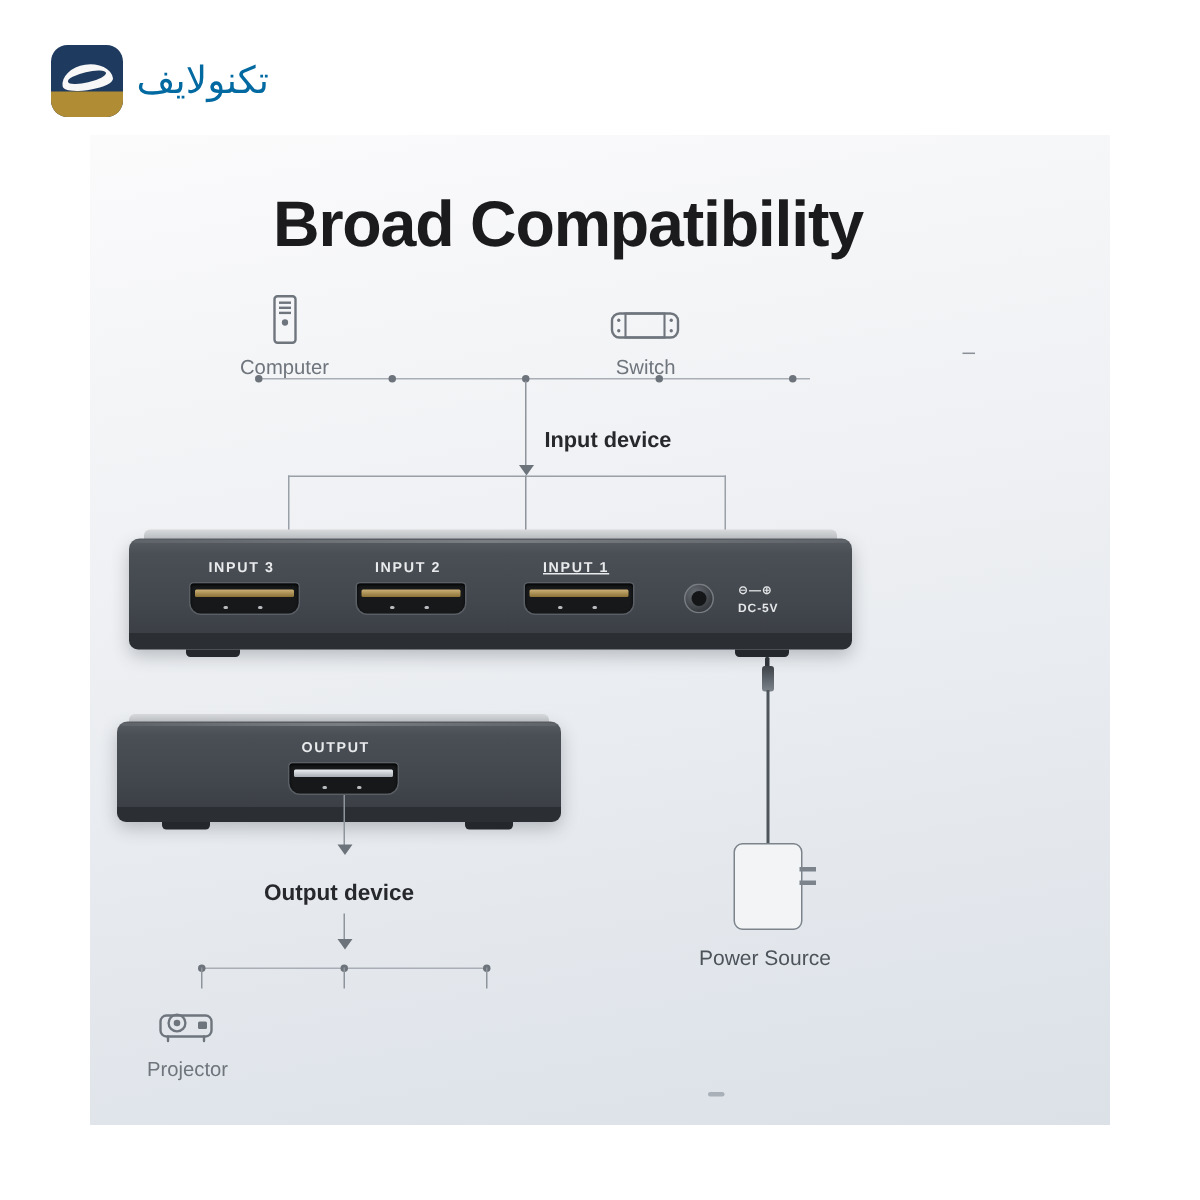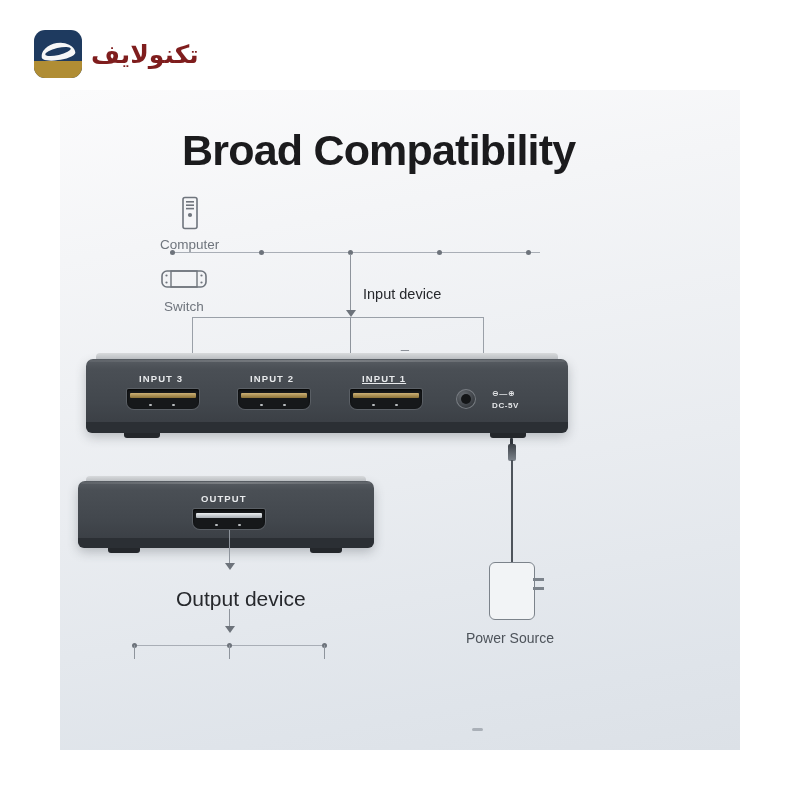--- a/index.html
+++ b/index.html
@@ -14,45 +14,45 @@
   #logo .mark{width:48px;height:48px;border-radius:11px;background:#1e3a5f;
        position:relative;overflow:hidden;flex:0 0 auto;}
   #logo .mark .gold{position:absolute;left:0;right:0;bottom:0;height:17px;
        background:#b08d34;}
   #logo .mark .swoosh{position:absolute;left:7px;top:13px;width:34px;height:17px;
        background:#f7f7f7;border-radius:50% 50% 46% 46%/70% 70% 30% 30%;
        transform:rotate(-9deg);}
   #logo .mark .swoosh:after{content:"";position:absolute;left:4px;top:5px;
        width:26px;height:7px;background:#1e3a5f;border-radius:50%;
        transform:rotate(-4deg);}
-  #logo .wordmark{font-size:25px;color:#7f1d1d;font-weight:bold;direction:rtl;
+  #logo .wordmark{font-size:25px;color:#0369a1;font-weight:normal;direction:rtl;
        letter-spacing:0px;line-height:1;white-space:nowrap;}
 
   
   #panel{position:absolute;left:60px;top:90px;width:680px;height:660px;
      background:linear-gradient(170deg,#fbfbfc 0%,#f4f5f7 22%,#e9ecf0 58%,#dfe4ea 88%,#dce1e7 100%);
      overflow:hidden;}
 
   .title{position:absolute;left:122px;top:36px;font-size:43px;font-weight:bold;
      color:#1b1b1d;letter-spacing:-0.8px;white-space:nowrap;}
 
   
-  .irow{position:absolute;display:flex;align-items:flex-start;flex-direction:column;}
+  .irow{position:absolute;display:flex;align-items:flex-start;}
   .icell{display:flex;flex-direction:column;align-items:center;}
   .icell .glyph{height:40px;display:flex;align-items:flex-end;justify-content:center;}
   .icell .cap{margin-top:7px;font-size:13.5px;color:#6f757d;white-space:nowrap;}
   .dashcell{font-size:15px;color:#8b9098;align-self:center;margin-top:26px;}
 
   
   .hline{position:absolute;height:1px;background:#a9aeb6;}
   .vline{position:absolute;width:1px;background:#8e949c;}
   .dot{position:absolute;width:5px;height:5px;border-radius:50%;background:#6d737b;}
   .arrow{position:absolute;width:0;height:0;border-left:5px solid transparent;
      border-right:5px solid transparent;border-top:7px solid #6d737b;}
-  .flabel{position:absolute;font-size:14.5px;font-weight:normal;color:#26282c;
+  .flabel{position:absolute;font-size:14.5px;font-weight:bold;color:#26282c;
      white-space:nowrap;}
   .bracket{position:absolute;border:1px solid #9aa0a8;border-bottom:none;}
 
   
   .devtop{position:absolute;background:linear-gradient(180deg,#d9dbdd,#b9bcc0);
      border-radius:4px 4px 0 0;}
   .devbody{position:absolute;border-radius:7px;
      background:linear-gradient(180deg,#585d63 0%,#4a4f55 14%,#42474d 60%,#383c42 100%);
      box-shadow:0 5px 11px rgba(60,65,72,.30);}
   .devbody .topsheen{position:absolute;left:3px;right:3px;top:1px;height:2px;
@@ -205,36 +205,48 @@
 
     <div class="portlbl" style="left:141px;top:403px;">OUTPUT</div>
     <div class="hdmi" style="left:133px;top:419px;width:72px;height:20px;border-radius:2px 2px 7px 7px;">
       <div class="inner silver"></div>
         <div class="p1" style="left:22px;"></div>
         <div class="p2" style="left:45px;"></div>
     </div>
 
     <div class="vline" style="left:169px;top:440px;height:36px;"></div>
     <div class="arrow" style="left:165px;top:473px;"></div>
-    <div class="flabel" style="left:116px;top:497px;font-size:21px;">Output device</div>
+    <div class="flabel" style="left:116px;top:497px;font-size:15px;">Output device</div>
     <div class="vline" style="left:169px;top:519px;height:20px;"></div>
     <div class="arrow" style="left:165px;top:536px;"></div>
 
     <div class="hline" style="left:74px;top:555px;width:192px;"></div>
     <div class="dot" style="left:72px;top:553px;"></div>
     <div class="dot" style="left:167px;top:553px;"></div>
     <div class="dot" style="left:262px;top:553px;"></div>
     <div class="vline" style="left:74px;top:555px;height:14px;"></div>
     <div class="vline" style="left:169px;top:555px;height:14px;"></div>
     <div class="vline" style="left:264px;top:555px;height:14px;"></div>
 
     <div class="irow" style="left:38px;top:568px;width:262px;justify-content:space-between;">
 
 
 
+      <div class="icell">
+        <div class="glyph">
+          <svg width="44" height="30" viewBox="0 0 44 30">
+            <rect x="4" y="9" width="34" height="14" rx="4" fill="none" stroke="#6f757d" stroke-width="1.6"></rect>
+            <circle cx="15" cy="14" r="5.6" fill="none" stroke="#6f757d" stroke-width="1.6"></circle>
+            <circle cx="15" cy="14" r="2.2" fill="#6f757d"></circle>
+            <rect x="29" y="13" width="6" height="5" rx="1" fill="#6f757d"></rect>
+            <path d="M9 23 v3 M33 23 v3" stroke="#6f757d" stroke-width="1.6" stroke-linecap="round"></path>
+          </svg>
+        </div>
+        <div class="cap">Projector</div>
+      </div>
     </div>
 
     <div class="plugtip" style="left:450px;top:348px;"></div>
     <div class="plug" style="left:447.5px;top:354px;"></div>
     <div class="pcable" style="left:450.5px;top:370px;height:104px;"></div>
     <div class="adapter" style="left:429px;top:472px;"></div>
     <div class="prong" style="left:473px;top:488px;width:11px;height:3px;"></div>
     <div class="prong" style="left:473px;top:497px;width:11px;height:3px;"></div>
     <div class="plabel" style="left:406px;top:540px;">Power Source</div>
 

